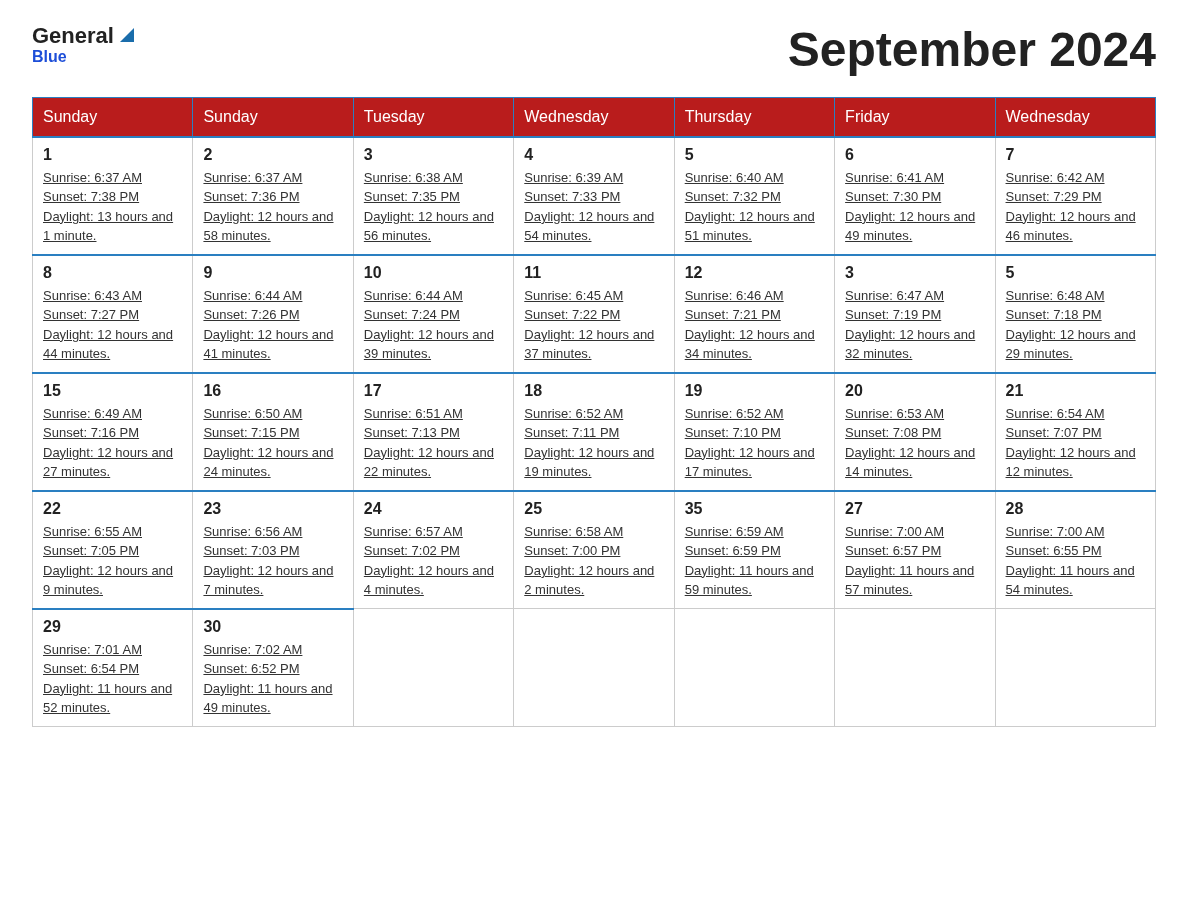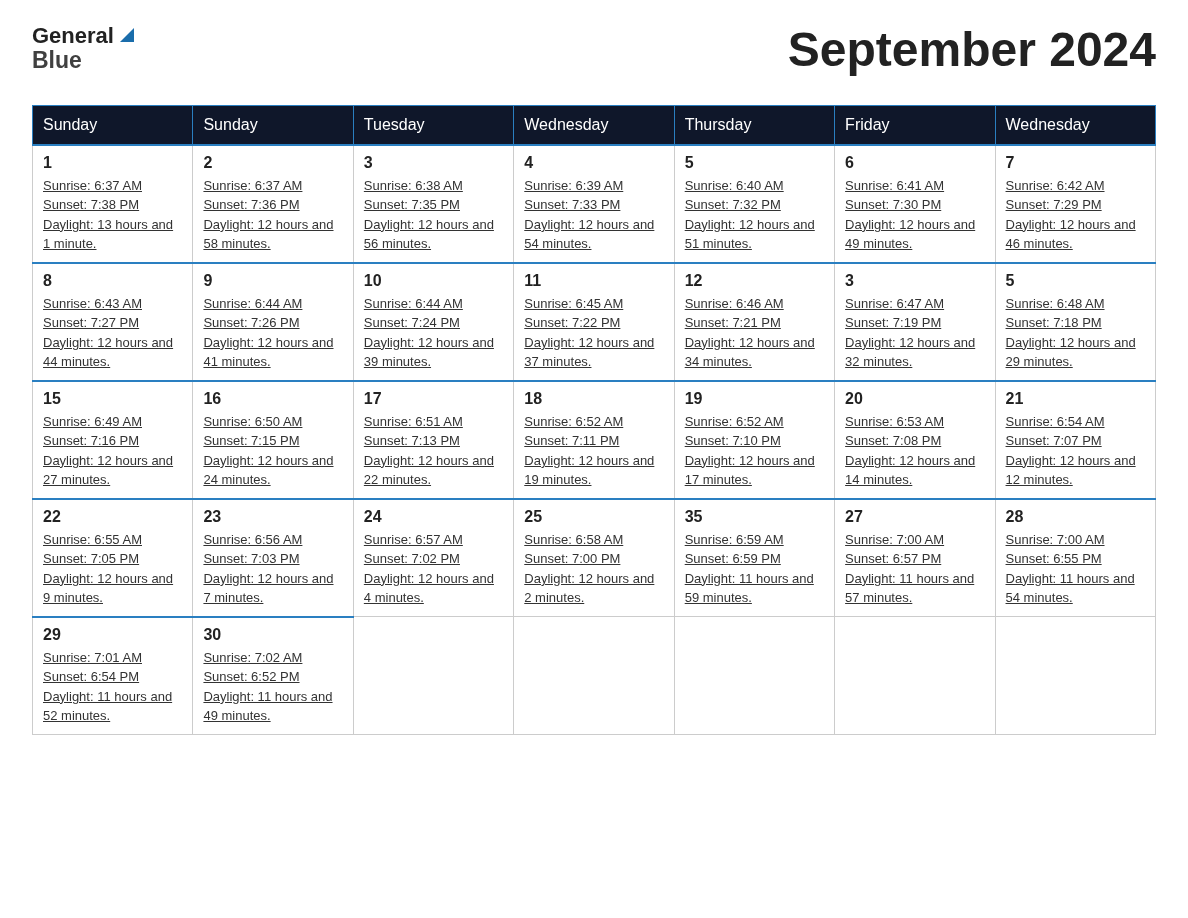--- a/index.html
+++ b/index.html
@@ -6,38 +6,38 @@
     body {
       font-family: Arial, sans-serif;
       background: #fff;
       color: #222;
       padding: 24px 32px;
     }
     .header-row {
       display: flex;
       align-items: flex-start;
       justify-content: space-between;
-      margin-bottom: 28px;
+      margin-bottom: 20px;
     }
     .logo {
       display: flex;
       flex-direction: column;
       align-items: flex-start;
     }
     .logo-text-general {
       font-size: 22px;
       font-weight: bold;
       color: #222;
       letter-spacing: 0;
       line-height: 1.1;
     }
     .logo-text-blue {
-      font-size: 23px;
-      font-weight: bold;
-      color: #404040;
+      font-size: 16px;
+      font-weight: bold;
+      color: #1d4ed8;
       line-height: 1.1;
     }
     .logo-line {
       display: flex;
       align-items: center;
     }
     .title-block {
       text-align: center;
     }
     .calendar-title {
@@ -50,21 +50,21 @@
       font-size: 22px;
       color: #444;
       margin-top: 4px;
     }
     table {
       width: 100%;
       border-collapse: collapse;
       margin-top: 8px;
     }
     th {
-      background-color: #0f172a;
+      background-color: #b91c1c;
       color: #fff;
       font-size: 16px;
       font-weight: normal;
       padding: 10px 10px;
       text-align: left;
       border: 1px solid #2a7fc1;
     }
     td {
       vertical-align: top;
       border: 1px solid #ccc;

